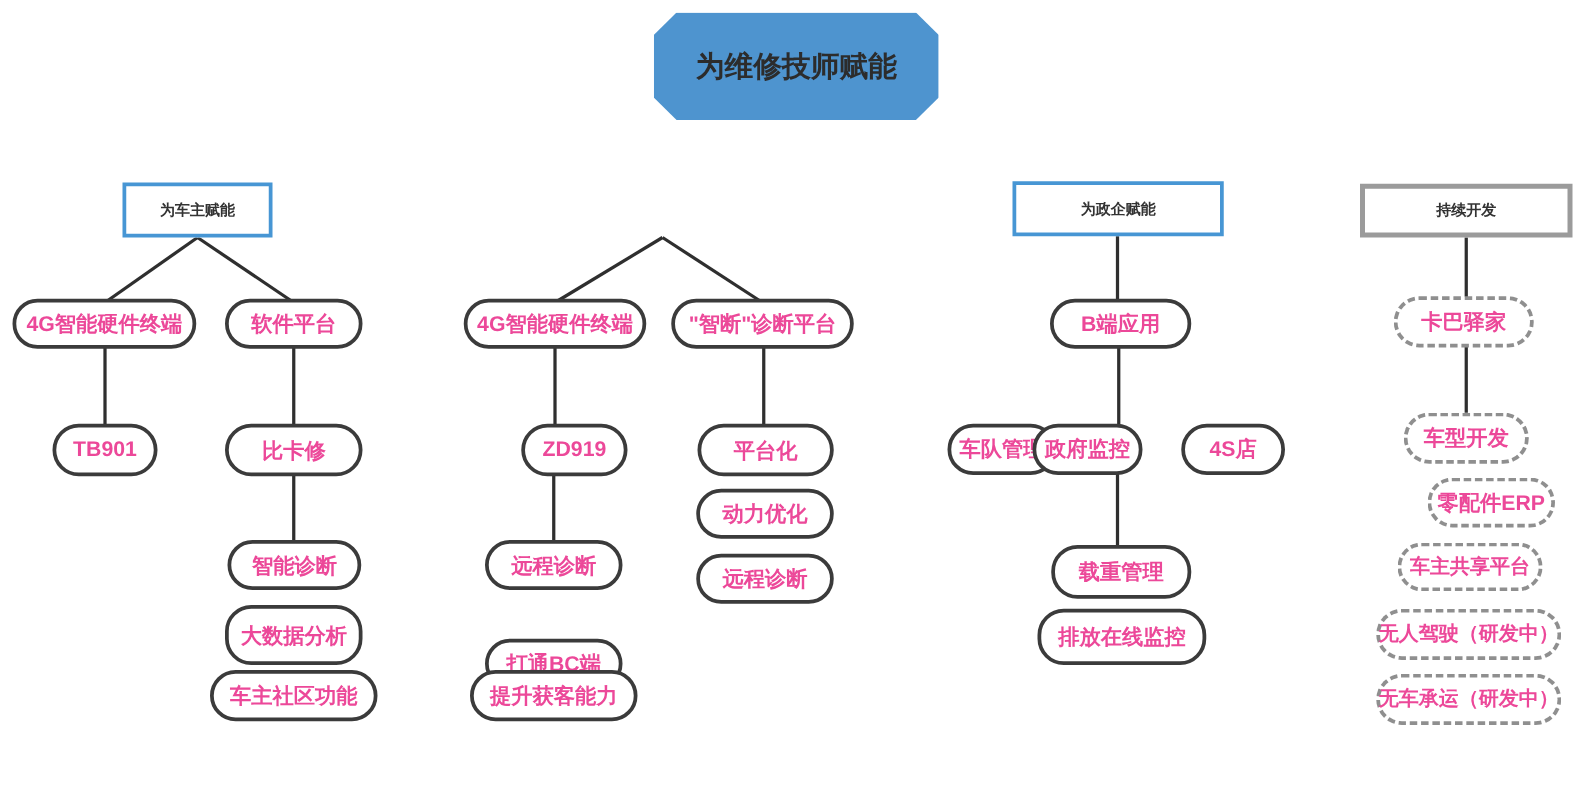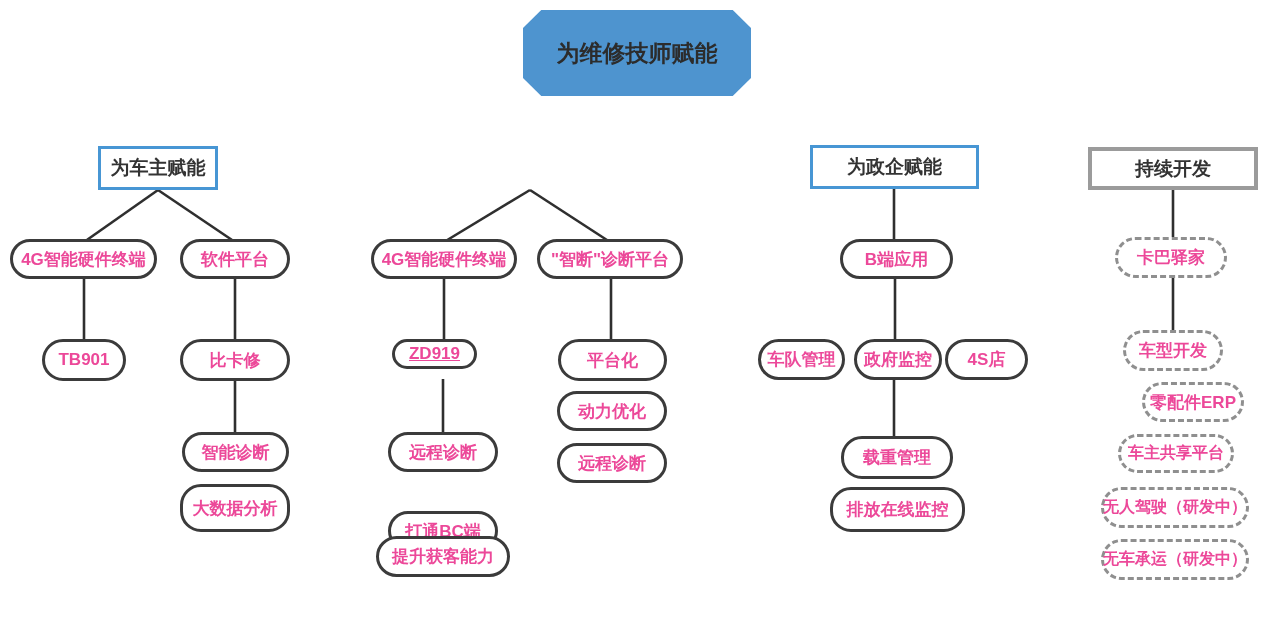--- a/index.html
+++ b/index.html
@@ -7,21 +7,21 @@
     position:relative;width:1270px;height:630px;background:#ffffff;overflow:hidden;
     font-family:"Liberation Sans","DejaVu Sans",sans-serif;color:#2d2d2d;
   }
   .wires{position:absolute;left:0;top:0;width:1270px;height:630px;}
   .node{position:absolute;display:flex;align-items:center;justify-content:center;
     background:#ffffff;box-sizing:border-box;white-space:nowrap;font-weight:600;}
   .octagon{
     background:#4E94CF;color:#2c2c2c;font-size:23px;font-weight:700;
     clip-path:polygon(8% 0,92% 0,100% 21%,100% 79%,92% 100%,8% 100%,0 79%,0 21%);
   }
-  .hdr{border:3px solid #4796D4;font-size:19px;font-weight:700;color:#333;text-align:right;}
+  .hdr{border:3px solid #4796D4;font-size:12px;font-weight:700;color:#333;text-align:right;}
   .hdr.gray{border:4px solid #9B9B9B;}
   .pill{border:3px solid #3B3B3B;border-radius:21px;font-size:17px;color:#ec4899;}
   .pill.dashed{border:3px dashed #8F8F8F;}
   .pill.small{font-size:16px;}
 </style>
 </head>
 <body>
 
 <div class="stage">
 
@@ -54,34 +54,35 @@
   <div class="node hdr" style="left:98px;top:146px;width:120px;height:44px;">为车主赋能</div>
   <div class="node hdr" style="left:810px;top:145px;width:169px;height:44px;">为政企赋能</div>
   <div class="node hdr gray" style="left:1088px;top:147px;width:170px;height:43px;">持续开发</div>
 
   <div class="node pill" style="left:10px;top:239px;width:147px;height:40px;">4G智能硬件终端</div>
   <div class="node pill" style="left:180px;top:239px;width:110px;height:40px;">软件平台</div>
   <div class="node pill" style="left:42px;top:339px;width:84px;height:42px;">TB901</div>
   <div class="node pill" style="left:180px;top:339px;width:110px;height:42px;">比卡修</div>
   <div class="node pill" style="left:182px;top:432px;width:107px;height:40px;">智能诊断</div>
   <div class="node pill" style="left:180px;top:484px;width:110px;height:48px;">大数据分析</div>
+  <div class="node pill" style="left:168px;top:536px;width:134px;height:41px;">车主社区功能</div>
 
   <div class="node pill" style="left:371px;top:239px;width:146px;height:40px;">4G智能硬件终端</div>
   <div class="node pill" style="left:537px;top:239px;width:146px;height:40px;">"智断"诊断平台</div>
-  <div class="node pill" style="left:392px;top:339px;width:85px;height:30px;text-decoration:underline;">ZD919</div>
+  <div class="node pill" style="left:417px;top:339px;width:85px;height:42px;">ZD919</div>
   <div class="node pill" style="left:558px;top:339px;width:109px;height:42px;">平台化</div>
   <div class="node pill" style="left:557px;top:391px;width:110px;height:40px;">动力优化</div>
   <div class="node pill" style="left:557px;top:443px;width:110px;height:40px;">远程诊断</div>
   <div class="node pill" style="left:388px;top:432px;width:110px;height:40px;">远程诊断</div>
   <div class="node pill" style="left:388px;top:484px;width:110px;height:40px;margin-top:27px;">打通BC端</div>
   <div class="node pill" style="left:376px;top:536px;width:134px;height:41px;text-align:center;">提升获客能力</div>
 
   <div class="node pill" style="left:840px;top:239px;width:113px;height:40px;">B端应用</div>
   <div class="node pill" style="left:758px;top:339px;width:87px;height:41px;">车队管理</div>
-  <div class="node pill" style="left:854px;top:339px;width:88px;height:41px;">政府监控</div>
+  <div class="node pill" style="left:826px;top:339px;width:88px;height:41px;">政府监控</div>
   <div class="node pill" style="left:945px;top:339px;width:83px;height:41px;">4S店</div>
   <div class="node pill" style="left:841px;top:436px;width:112px;height:43px;">载重管理</div>
   <div class="node pill" style="left:830px;top:487px;width:135px;height:45px;">排放在线监控</div>
 
   <div class="node pill dashed" style="left:1115px;top:237px;width:112px;height:41px;">卡巴驿家</div>
   <div class="node pill dashed" style="left:1123px;top:330px;width:100px;height:41px;text-align:center;">车型开发</div>
   <div class="node pill dashed" style="left:1122px;top:382px;width:102px;height:40px;margin-left:20px;">零配件ERP</div>
   <div class="node pill dashed small" style="left:1118px;top:434px;width:116px;height:39px;">车主共享平台</div>
   <div class="node pill dashed small" style="left:1101px;top:487px;width:148px;height:41px;">无人驾驶（研发中）</div>
   <div class="node pill dashed small" style="left:1101px;top:539px;width:148px;height:41px;">无车承运（研发中）</div>

